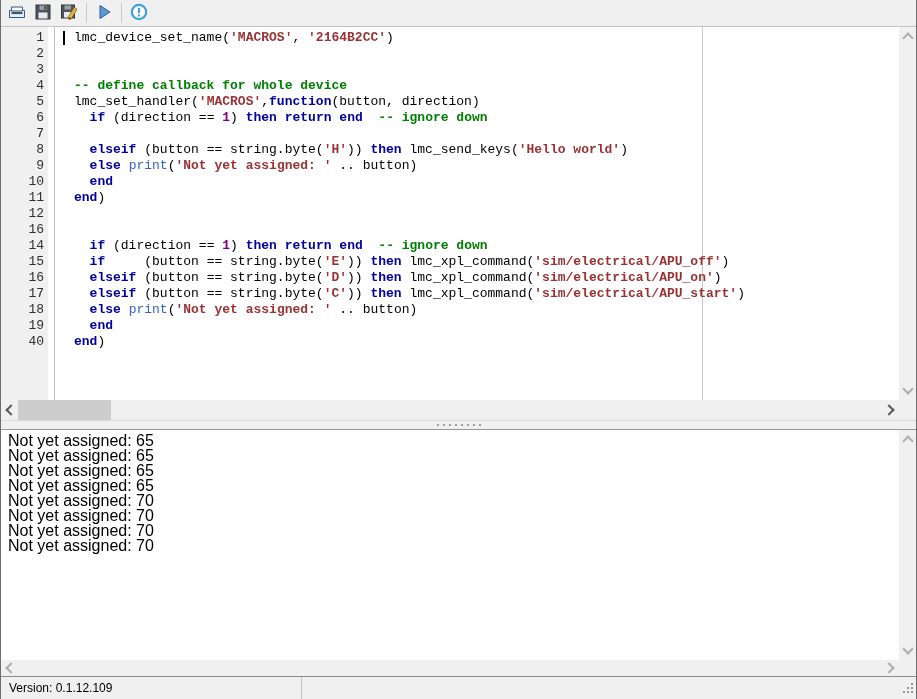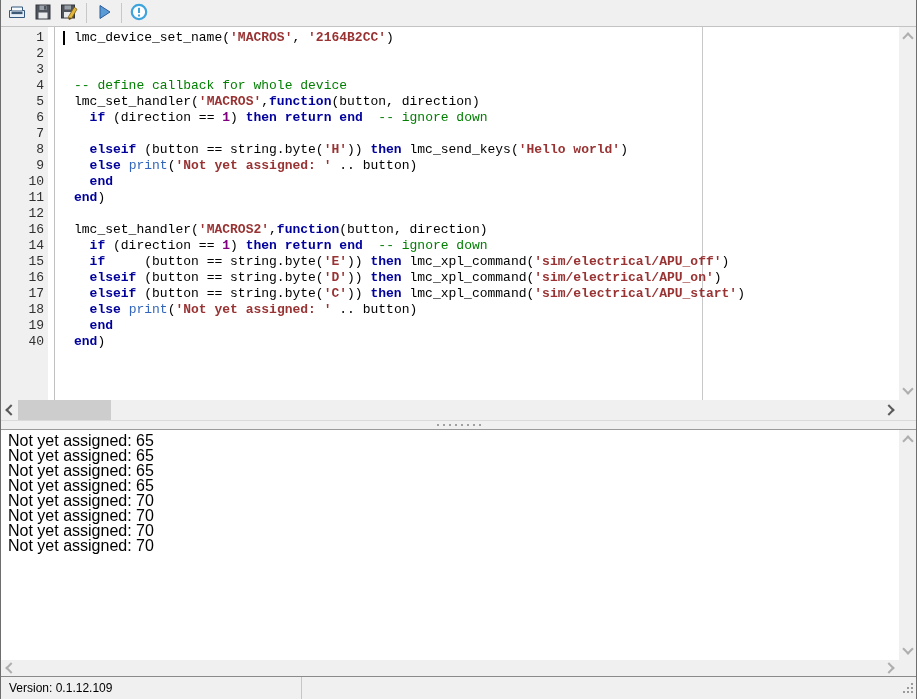--- a/index.html
+++ b/index.html
@@ -25,21 +25,21 @@
   .gutter-divider{position:absolute;left:53px;top:0;bottom:0;width:1px;background:#c0c0c0;}
   .margin-line{position:absolute;left:701px;top:0;bottom:0;width:1px;background:#c8c8c8;}
   .code-lines{position:absolute;left:0;top:3px;right:0;}
   .code-line{position:relative;height:16px;white-space:pre;
     font-family:"Liberation Mono",monospace;font-size:13px;line-height:16px;}
   .ln{position:absolute;left:0;width:43px;text-align:right;color:#303030;}
   .code{position:absolute;left:73px;top:0;color:#000;}
   .seg-t{color:#000000;}
   .seg-k{color:#00009C;font-weight:bold;}
   .seg-s{color:#993333;font-weight:bold;}
-  .seg-c{color:#007F00;font-weight:normal;margin-top:12px;}
+  .seg-c{color:#007F00;font-weight:bold;margin-top:12px;}
   .seg-b{color:#3366BB;}
   .seg-n{color:#800080;font-weight:bold;}
   .caret{position:absolute;left:62px;top:4px;width:2px;height:14px;background:#000;}
   
   .vscroll{width:17px;flex:0 0 auto;background:#f0f0f0;position:relative;}
   .vscroll .up{position:absolute;top:7px;left:5px;}
   .vscroll .down{position:absolute;bottom:7px;left:5px;}
   .hscroll{height:100%;flex:1 1 auto;background:#f0f0f0;position:relative;}
   .hscroll .left{position:absolute;left:6px;top:50%;margin-top:-4px;}
   .hscroll .right{position:absolute;right:6px;top:50%;margin-top:-4px;}
@@ -139,21 +139,21 @@
           <div class="code-line"><span class="ln">3</span><span class="code"></span></div>
           <div class="code-line"><span class="ln">4</span><span class="code"><span class="seg-c">-- define callback for whole device</span></span></div>
           <div class="code-line"><span class="ln">5</span><span class="code"><span class="seg-t">lmc_set_handler(</span><span class="seg-s">'MACROS'</span><span class="seg-t">,</span><span class="seg-k">function</span><span class="seg-t">(button, direction)</span></span></div>
           <div class="code-line"><span class="ln">6</span><span class="code"><span class="seg-t">  </span><span class="seg-k">if</span><span class="seg-t"> (direction == </span><span class="seg-n">1</span><span class="seg-t">) </span><span class="seg-k">then</span><span class="seg-t"> </span><span class="seg-k">return</span><span class="seg-t"> </span><span class="seg-k">end</span><span class="seg-t">  </span><span class="seg-c">-- ignore down</span></span></div>
           <div class="code-line"><span class="ln">7</span></div>
           <div class="code-line"><span class="ln">8</span><span class="code"><span class="seg-t">  </span><span class="seg-k">elseif</span><span class="seg-t"> (button == string.byte(</span><span class="seg-s">'H'</span><span class="seg-t">)) </span><span class="seg-k">then</span><span class="seg-t"> lmc_send_keys(</span><span class="seg-s">'Hello world'</span><span class="seg-t">)</span></span></div>
           <div class="code-line"><span class="ln">9</span><span class="code"><span class="seg-t">  </span><span class="seg-k">else</span><span class="seg-t"> </span><span class="seg-b">print</span><span class="seg-t">(</span><span class="seg-s">'Not yet assigned: '</span><span class="seg-t"> .. button)</span></span></div>
           <div class="code-line"><span class="ln">10</span><span class="code"><span class="seg-t">  </span><span class="seg-k">end</span></span></div>
           <div class="code-line"><span class="ln">11</span><span class="code"><span class="seg-k">end</span><span class="seg-t">)</span></span></div>
           <div class="code-line"><span class="ln">12</span><span class="code"></span></div>
-          <div class="code-line"><span class="ln">16</span><span class="code"><span class="seg-t">lmc_set_handler(</span><span class="seg-s">'MACROS2'</span><span class="seg-t">,</span><span class="seg-k">function</span><span class="seg-t">(button, direction)</span></span></div>
+          <div class="code-line"><span class="ln">16</span></div>
           <div class="code-line"><span class="ln">14</span><span class="code"><span class="seg-t">  </span><span class="seg-k">if</span><span class="seg-t"> (direction == </span><span class="seg-n">1</span><span class="seg-t">) </span><span class="seg-k">then</span><span class="seg-t"> </span><span class="seg-k">return</span><span class="seg-t"> </span><span class="seg-k">end</span><span class="seg-t">  </span><span class="seg-c">-- ignore down</span></span></div>
           <div class="code-line"><span class="ln">15</span><span class="code"><span class="seg-t">  </span><span class="seg-k">if</span><span class="seg-t">     (button == string.byte(</span><span class="seg-s">'E'</span><span class="seg-t">)) </span><span class="seg-k">then</span><span class="seg-t"> lmc_xpl_command(</span><span class="seg-s">'sim/electrical/APU_off'</span><span class="seg-t">)</span></span></div>
           <div class="code-line"><span class="ln">16</span><span class="code"><span class="seg-t">  </span><span class="seg-k">elseif</span><span class="seg-t"> (button == string.byte(</span><span class="seg-s">'D'</span><span class="seg-t">)) </span><span class="seg-k">then</span><span class="seg-t"> lmc_xpl_command(</span><span class="seg-s">'sim/electrical/APU_on'</span><span class="seg-t">)</span></span></div>
           <div class="code-line"><span class="ln">17</span><span class="code"><span class="seg-t">  </span><span class="seg-k">elseif</span><span class="seg-t"> (button == string.byte(</span><span class="seg-s">'C'</span><span class="seg-t">)) </span><span class="seg-k">then</span><span class="seg-t"> lmc_xpl_command(</span><span class="seg-s">'sim/electrical/APU_start'</span><span class="seg-t">)</span></span></div>
           <div class="code-line"><span class="ln">18</span><span class="code"><span class="seg-t">  </span><span class="seg-k">else</span><span class="seg-t"> </span><span class="seg-b">print</span><span class="seg-t">(</span><span class="seg-s">'Not yet assigned: '</span><span class="seg-t"> .. button)</span></span></div>
           <div class="code-line"><span class="ln">19</span><span class="code"><span class="seg-t">  </span><span class="seg-k">end</span></span></div>
           <div class="code-line"><span class="ln">40</span><span class="code"><span class="seg-k">end</span><span class="seg-t">)</span></span></div>
         </div>
       <div class="caret"></div>
     </div>

